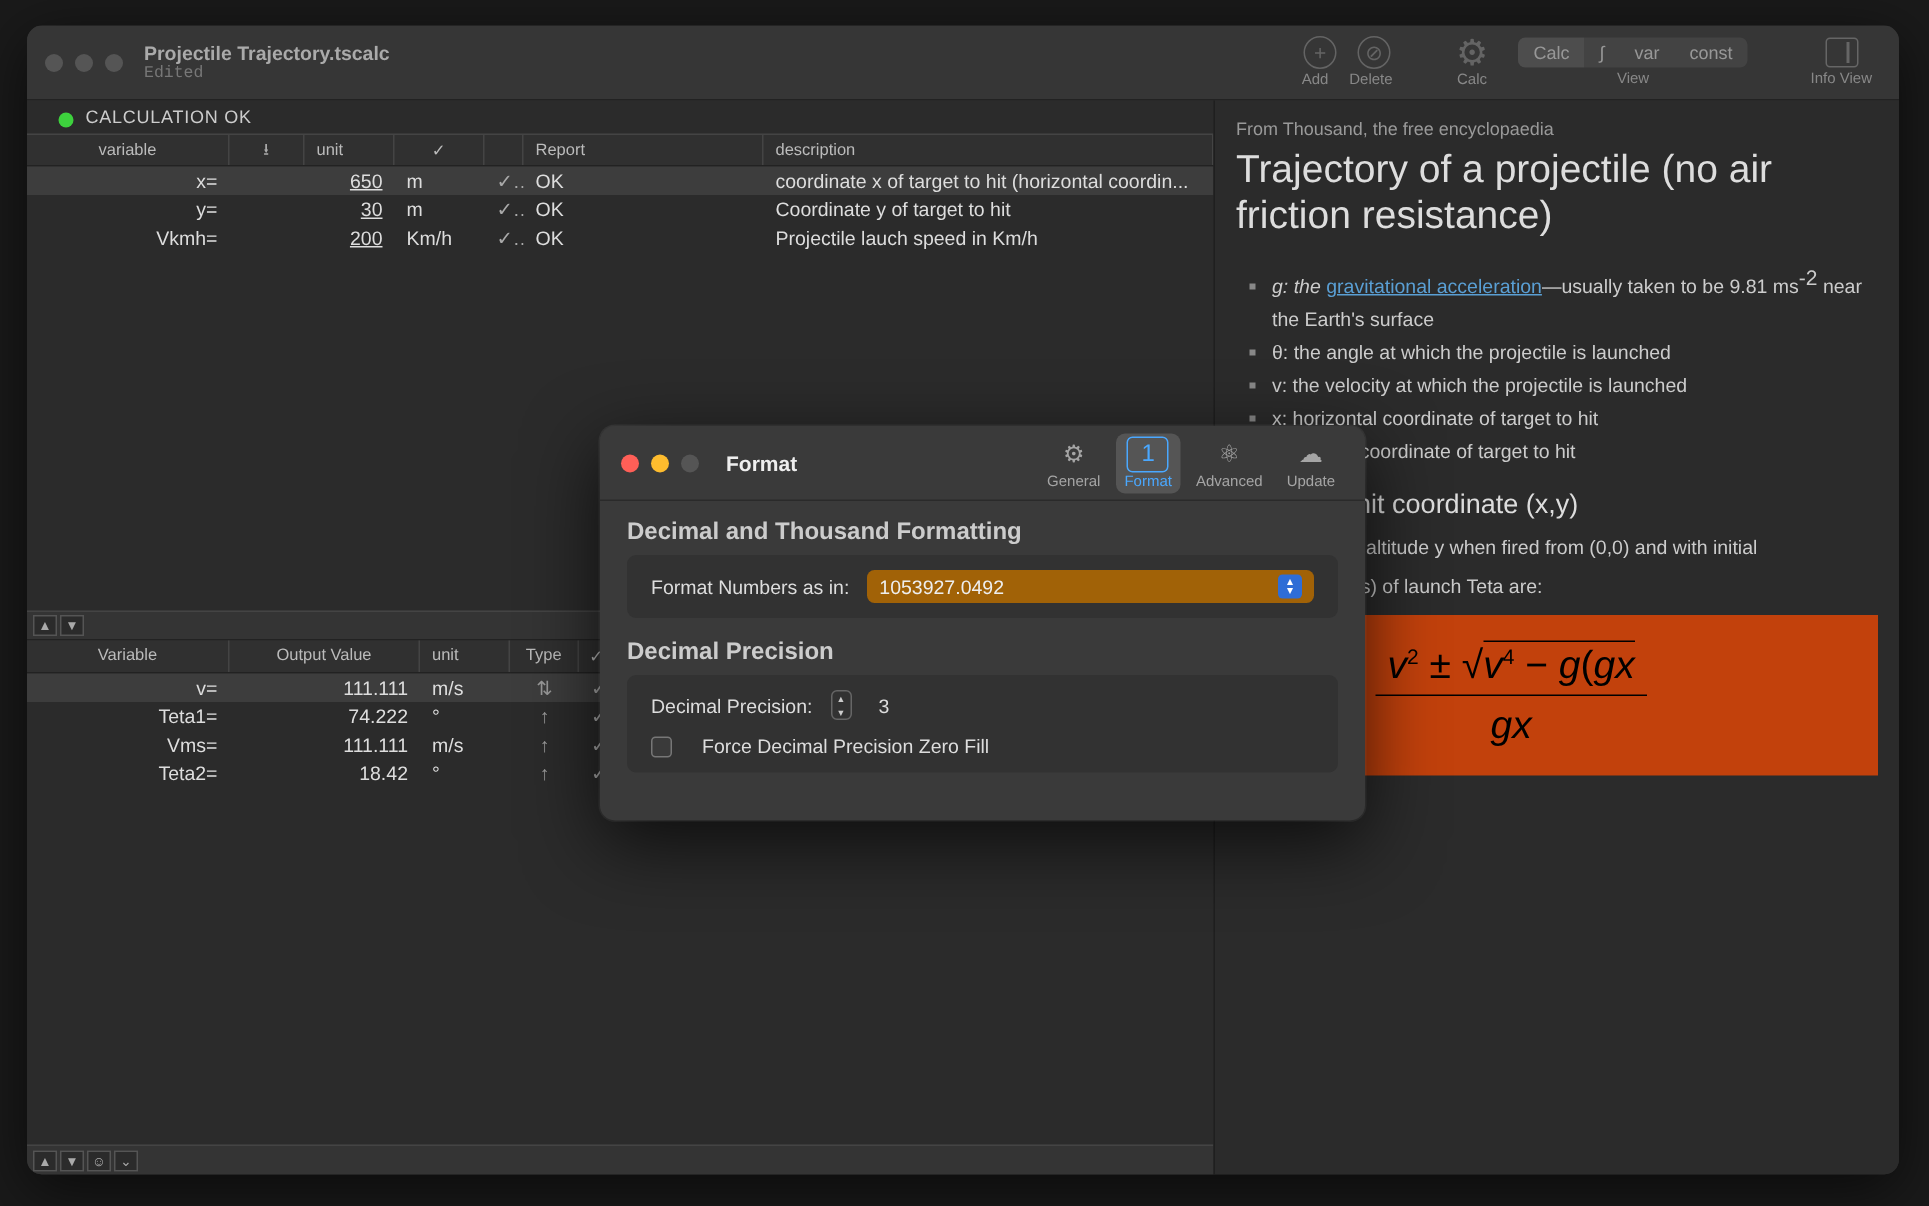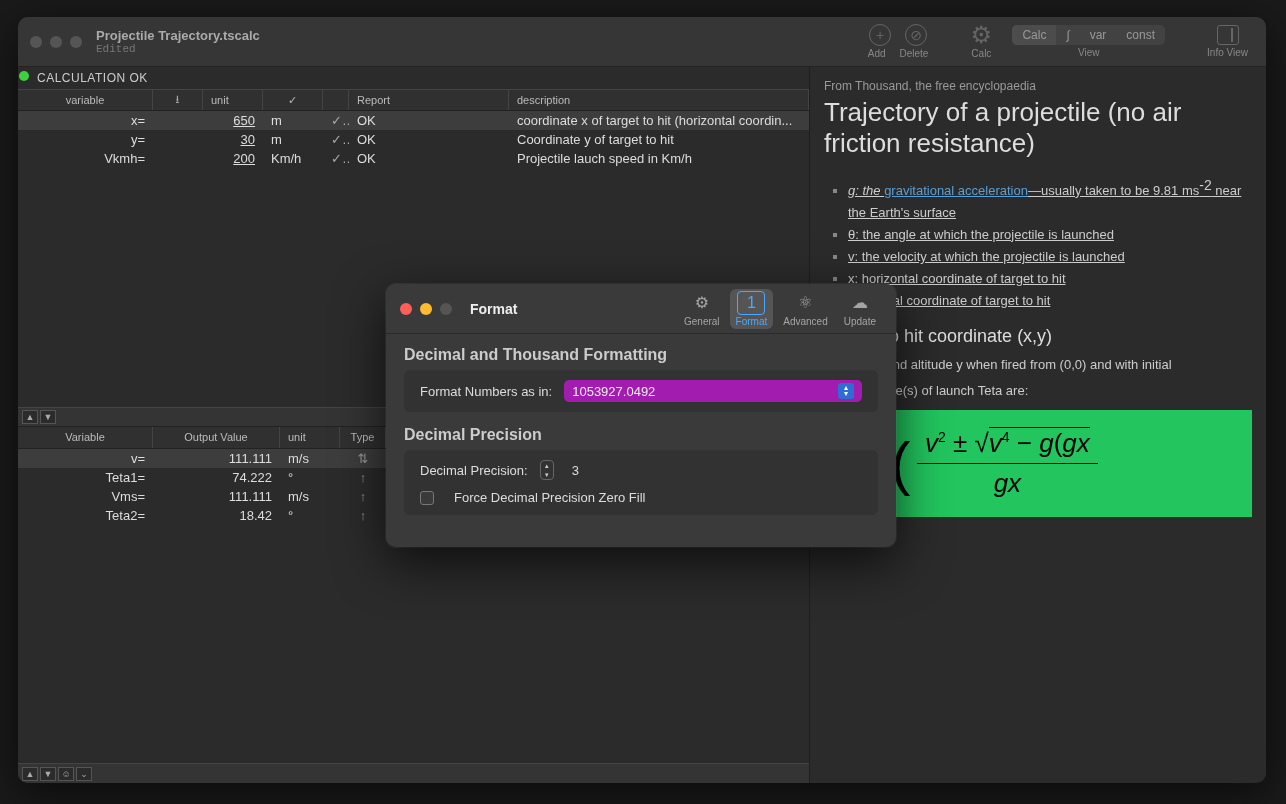--- a/index.html
+++ b/index.html
@@ -38,21 +38,21 @@
 .seg-control { display: flex; background: #4a4a4a; border-radius: 5px; overflow: hidden; opacity: 0.65; }
 .seg-btn { padding: 3px 10px; color: #ccc; font-size: 12px; }
 .seg-btn.active { background: #5a5a5a; }
 .info-icon { width: 22px; height: 20px; border: 1.8px solid #888; border-radius: 3px; position: relative; opacity: 0.6; }
 .info-icon::after { content: ''; position: absolute; right: 5px; top: 2px; bottom: 2px; width: 1.5px; background: #888; }
 
 .content { flex: 1; display: flex; }
 .left-panel { width: 791px; display: flex; flex-direction: column; background: #2b2b2b; }
 .right-panel { flex: 1; background: #2b2b2b; border-left: 1px solid #1f1f1f; padding: 12px 14px; overflow: hidden; font-family: Georgia, serif; }
 
-.status-bar { display: flex; align-items: flex-start; padding: 4px 1px; font-size: 12px; }
+.status-bar { display: flex; align-items: flex-end; padding: 4px 21px; font-size: 12px; }
 .status-dot { width: 10px; height: 10px; border-radius: 50%; background: #3dd13d; margin-right: 8px; }
 .status-text { color: #ccc; font-weight: 500; letter-spacing: 0.5px; }
 
 .table-header { display: flex; background: #303030; border-top: 1px solid #444; border-bottom: 1px solid #222; font-size: 11px; color: #bbb; height: 22px; align-items: center; }
 .th { padding: 0 8px; border-right: 1px solid #444; height: 100%; display: flex; align-items: center; }
 
 .table-body { font-size: 13px; color: #ddd; }
 .row { display: flex; height: 19px; align-items: center; }
 .row.selected { background: #3d3d3d; }
 .cell { padding: 0 8px; white-space: nowrap; overflow: hidden; text-overflow: ellipsis; }
@@ -77,37 +77,37 @@
 .out-chk { width: 24px; text-align: center; color: #aaa; }
 .out-report { width: 155px; }
 .out-ok2 { width: 110px; }
 .out-desc { flex: 1; }
 
 .bottom-bar { height: 20px; background: #343434; border-top: 1px solid #444; display: flex; align-items: center; padding: 0 4px; gap: 2px; }
 
 
 .wiki-src { color: #999; font-size: 12px; }
 .wiki-title { color: #ddd; font-size: 26px; font-weight: 400; margin: 4px 0 14px; line-height: 1.2; }
-.wiki-list { list-style: square; padding-left: 24px; color: #ccc; font-size: 13px; line-height: 1.7; text-decoration: underline; }
+.wiki-list { list-style: square; padding-left: 24px; color: #ccc; font-size: 13px; line-height: 1.7; }
 .wiki-list li { color: #888; }
 .wiki-list span { color: #ccc; }
 .wiki-list em { font-style: italic; color: #ccc; }
 .wiki-link { color: #5a9fd4; text-decoration: underline; }
 .wiki-sub { color: #ddd; font-size: 18px; margin: 14px 0 8px; }
 .wiki-p { color: #ccc; font-size: 13px; line-height: 1.5; margin: 6px 0; }
-.formula-box { background: #22c55e; margin-top: 10px; padding: 18px 8px; color: #000; font-family: Georgia, serif; font-size: 26px; white-space: nowrap; overflow: hidden; }
+.formula-box { background: #c2410c; margin-top: 10px; padding: 18px 8px; color: #000; font-family: Georgia, serif; font-size: 26px; white-space: nowrap; overflow: hidden; }
 .formula-box .frac { display: inline-block; vertical-align: middle; text-align: center; }
 .formula-box .frac .top { display: block; border-bottom: 1.5px solid #000; padding: 0 8px 4px; }
 .formula-box .frac .bot { display: block; padding-top: 4px; }
 .sup { font-size: 14px; vertical-align: super; }
 
 
 .dialog {
   position: absolute;
-  left: 386px; top: 284px;
+  left: 400px; top: 284px;
   width: 510px;
   background: #3a3a3a;
   border-radius: 10px;
   box-shadow: 0 15px 50px rgba(0,0,0,0.7), 0 0 0 1px rgba(255,255,255,0.08);
   overflow: hidden;
   color: #ddd;
 }
 .dialog-titlebar {
   height: 50px;
   display: flex;
@@ -127,21 +127,21 @@
 .tab-label { font-size: 10px; color: #a5a5a5; margin-top: 1px; }
 .tab.active { background: #555; }
 .tab.active .tab-icon, .tab.active .tab-label { color: #4aa8ff; }
 .tab.active .tab-icon { border: 1.5px solid #4aa8ff; border-radius: 4px; }
 
 .dialog-body { padding: 12px 18px 18px; font-size: 12px; }
 .section-label { color: #ccc; font-weight: 600; font-size: 16px; margin-bottom: 6px; }
 .section-box { background: #323232; border-radius: 6px; padding: 10px 16px; margin-bottom: 14px; }
 .form-row { display: flex; align-items: center; gap: 12px; }
 .form-label { color: #ddd; font-size: 13px; }
-.select-control { flex: 1; background: #a21caf; border-radius: 5px; padding: 3px 8px; display: flex; align-items: center; color: #eee; font-size: 13px; position: relative; }
+.select-control { flex: 1; background: #a16207; border-radius: 5px; padding: 3px 8px; display: flex; align-items: center; color: #eee; font-size: 13px; position: relative; }
 .select-arrows { margin-left: auto; width: 16px; height: 16px; background: #2e6dd6; border-radius: 3px; display: flex; align-items: center; justify-content: center; color: #fff; font-size: 8px; flex-direction: column; line-height: 6px; }
 .stepper { display: inline-flex; flex-direction: column; border: 1px solid #666; border-radius: 4px; width: 14px; height: 20px; margin-right: 6px; }
 .stepper div { flex: 1; display: flex; align-items: center; justify-content: center; font-size: 7px; color: #ccc; }
 .checkbox { width: 14px; height: 14px; border: 1px solid #777; border-radius: 3px; margin-right: 8px; background: #3a3a3a; }
 
 .arrow-icon { font-size: 11px; color: #aaa; }
 </style>
 </head>
 <body>
 

